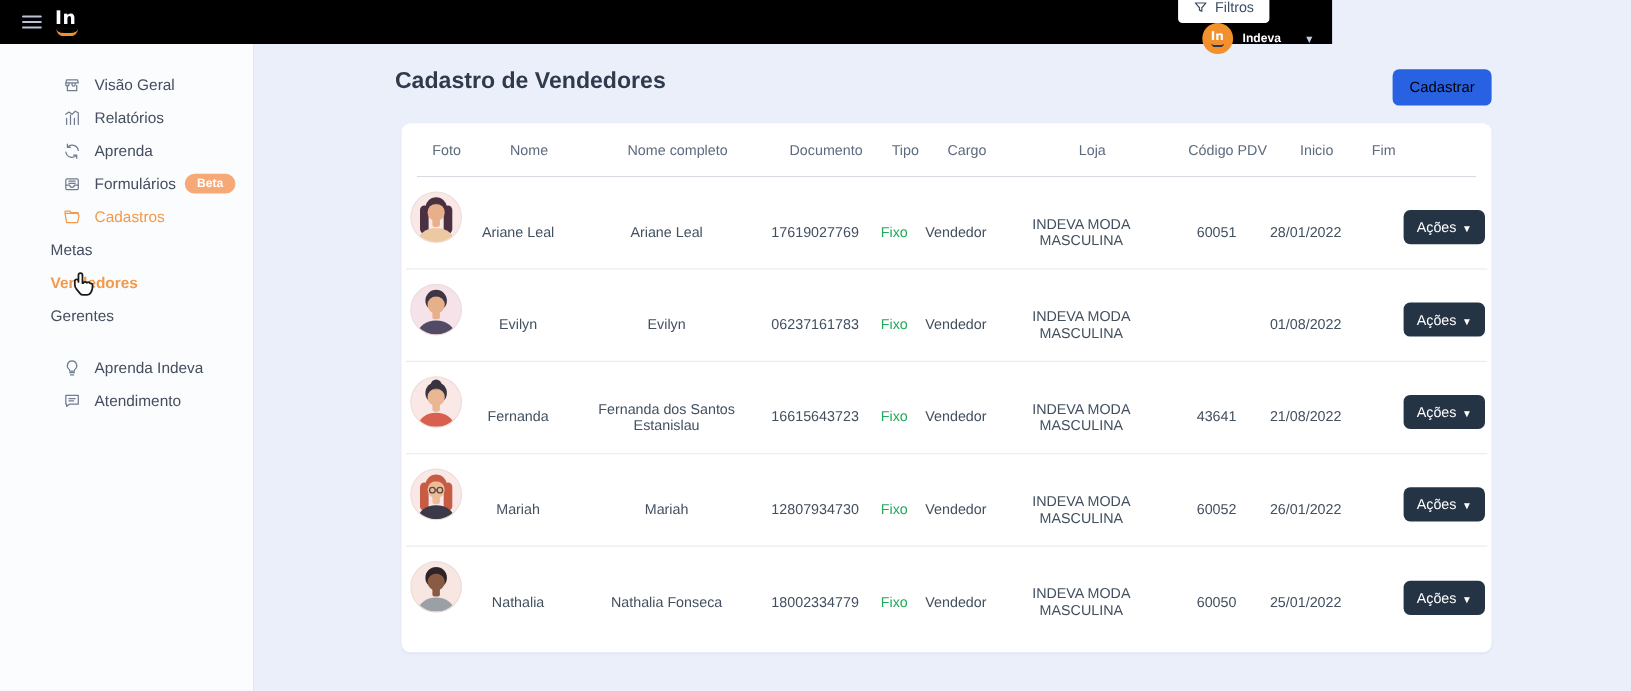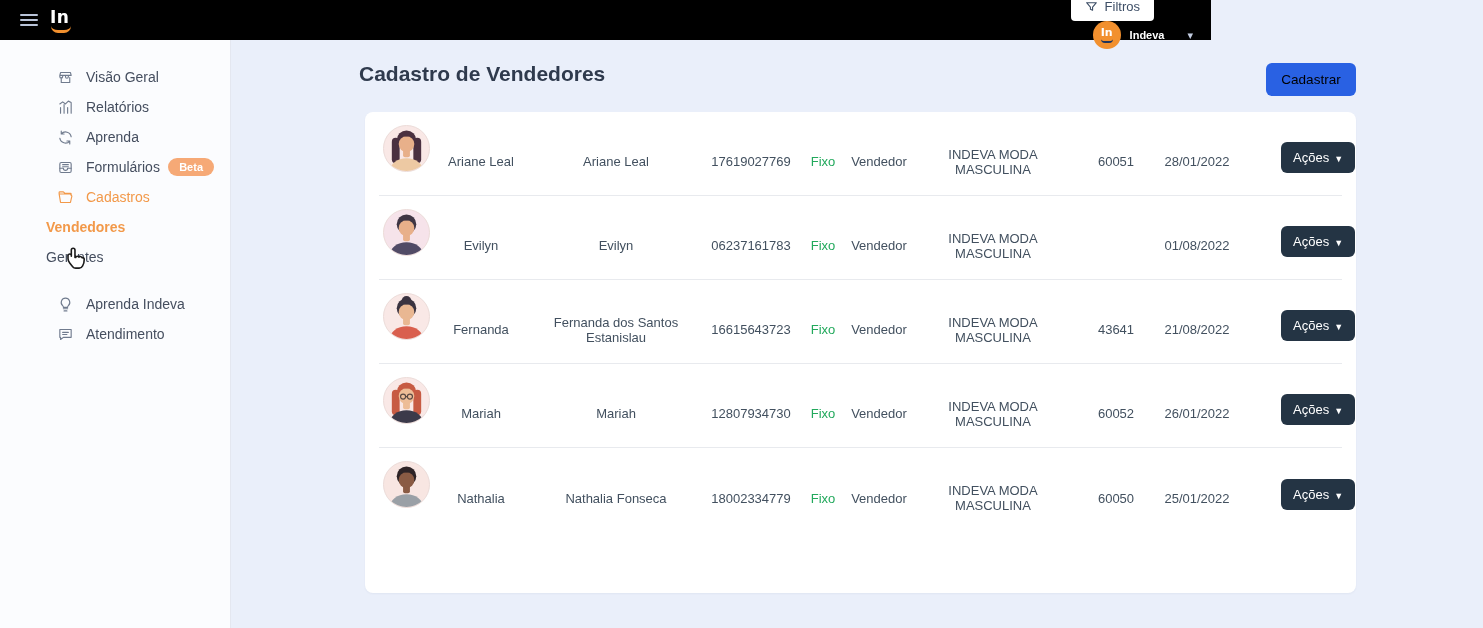--- a/index.html
+++ b/index.html
@@ -35,21 +35,21 @@
   .cursor-overlay { position:absolute; left:62px; top:246px; width:28px; height:32px; z-index:20; pointer-events:none; }
 
   
   .page-title { position:absolute; left:359px; top:62px; font-size:21px; font-weight:700; color:#2f3a4d; }
   .register-btn { position:absolute; left:1266px; top:63px; width:90px; height:33px; background:#2961e3; color:#000000; border:none; border-radius:6px; font-size:13.5px; cursor:pointer; font-family:"Liberation Sans", sans-serif; }
 
   .card { position:absolute; left:365px; top:112px; width:991px; height:481px; background:#ffffff; border-radius:8px; box-shadow:0 1px 2px rgba(30,50,90,.05); }
   .tgrid { display:grid; grid-template-columns:50px 100px 170px 100px 44px 68px 160px 86px 76px 46px 1fr; align-items:center; padding:0 16px; }
   .thead { height:49px; border-bottom:1px solid #d8dce2; margin:0 14px; padding:0 2px; }
   .thead div { font-size:13px; color:#5d6b7e; text-align:center; }
-  .trow { height:84px; margin:0 14px; padding:0 2px; border-bottom:1px solid #e8eaee; }
+  .trow { height:84px; margin:0 4px; padding:0 2px; border-bottom:1px solid #e8eaee; }
   .trow:last-child { border-bottom:none; }
   .cell { font-size:13px; color:#42505f; text-align:center; padding-top:16px; }
   .cell.tipo { color:#22a95c; }
   .cell-foto { display:flex; justify-content:center; align-self:start; margin-top:13px; }
   .cell-actions { text-align:right; padding-top:8px; }
   .actions-btn { background:#243444; color:#ffffff; border:none; border-radius:6px; font-size:13px; padding:8px 12px; cursor:pointer; font-family:Liberation Sans, sans-serif; }
   .actions-btn .caret { font-size:9px; margin-left:5px; }
 
   
   .avatar { width:47px; height:47px; border-radius:50%; overflow:hidden; background:var(--av-bg); border:1px solid #ecdcd9; position:relative; }
@@ -117,20 +117,23 @@
       </svg>
     <span>Formulários</span>
     <span class="beta-badge">Beta</span>
   </div>
   <div class="side-item active">
     <svg viewBox="0 0 24 24">
         <path d="M3 7V5a1 1 0 0 1 1-1h5l2 2h8a1 1 0 0 1 1 1v2M3 7h16l2 3-2 9H5L3 7z"></path>
       </svg>
     <span>Cadastros</span>
   </div>
+  <div class="sub-item">
+    <span>Metas</span>
+  </div>
   <div class="sub-item active">
     <span>Vendedores</span>
   </div>
   <div class="sub-item">
     <span>Gerentes</span>
   </div>
   <div class="side-group-gap"></div>
   <div class="side-item">
     <svg viewBox="0 0 24 24">
         <path d="M9 18h6m-5 3h4M12 3a6 6 0 0 1 4 10.5c-.8.7-1 1.5-1 2.5h-6c0-1-.2-1.8-1-2.5A6 6 0 0 1 12 3z"></path>
@@ -146,20 +149,33 @@
 </nav>
 
 <svg class="cursor-overlay" viewBox="0 0 24 28">
   <path d="M9.5 2c.9 0 1.6.7 1.6 1.6V10h.6c.2-.6.8-1 1.5-1 .5 0 1 .3 1.3.7.3-.3.8-.5 1.2-.5.7 0 1.2.4 1.5 1h.4c.9 0 1.6.7 1.6 1.6 0 2.3-.5 4.1-1.4 5.6-.6 1.1-1.7 2-3 2h-3.1c-1 0-2-.5-2.6-1.3l-2.6-3.2c-.9-1.1-1.5-2.3-1.5-3.7V8.6C5 7.7 5.7 7 6.6 7c.7 0 1.3.5 1.3 1.2V9h0V3.6C7.9 2.7 8.6 2 9.5 2z" fill="#ffffff" stroke="#1b1b1b" stroke-width="1.4" stroke-linejoin="round"></path>
 </svg>
 
 <h1 class="page-title">Cadastro de Vendedores</h1>
 <button class="register-btn">Cadastrar</button>
 
 <div class="card">
+  <div class="tgrid thead">
+    <div>Foto</div>
+    <div>Nome</div>
+    <div>Nome completo</div>
+    <div>Documento</div>
+    <div>Tipo</div>
+    <div>Cargo</div>
+    <div>Loja</div>
+    <div>Código PDV</div>
+    <div>Inicio</div>
+    <div>Fim</div>
+    <div></div>
+  </div>
   <div id="rows-container">
   <div class="tgrid trow">
     <div class="cell-foto">
       <div class="avatar style-long" style="--av-bg: #f9e8e6; --av-hair: #4a3040; --av-skin: #e8b08a; --av-top: #edc9a3;">
         <svg viewBox="0 0 46 46">
           <g class="hair-side">
                 <rect x="8" y="12" width="8" height="26" rx="4" fill="var(--av-hair)"></rect>
                 <rect x="30" y="12" width="8" height="26" rx="4" fill="var(--av-hair)"></rect>
               </g>
           <ellipse cx="23" cy="46" rx="17" ry="13" fill="var(--av-top)"></ellipse>

